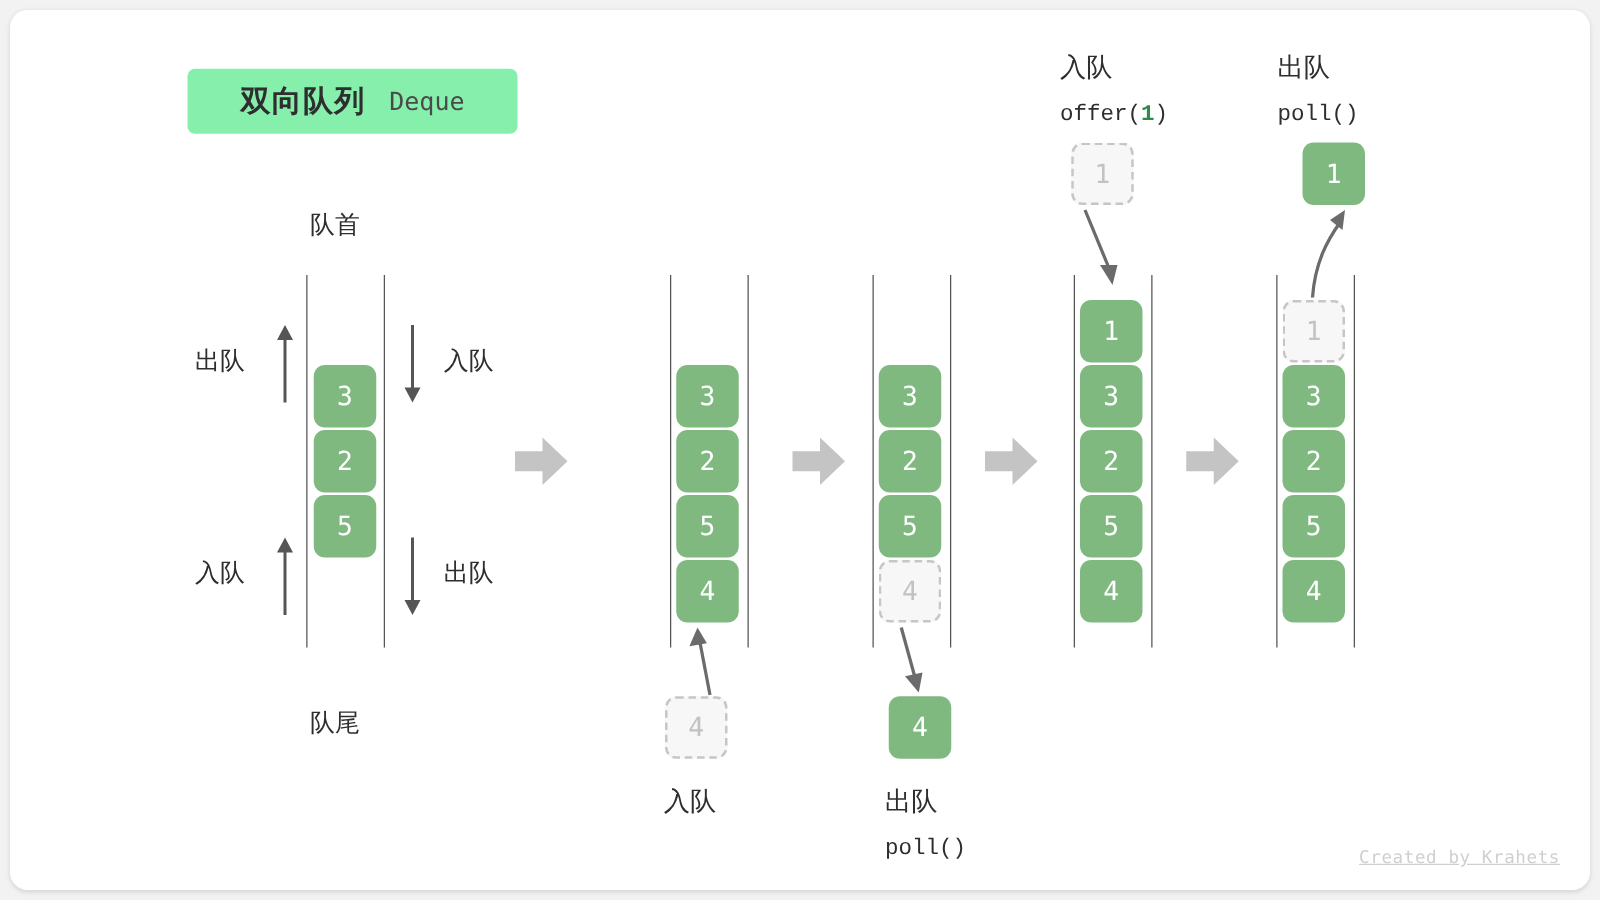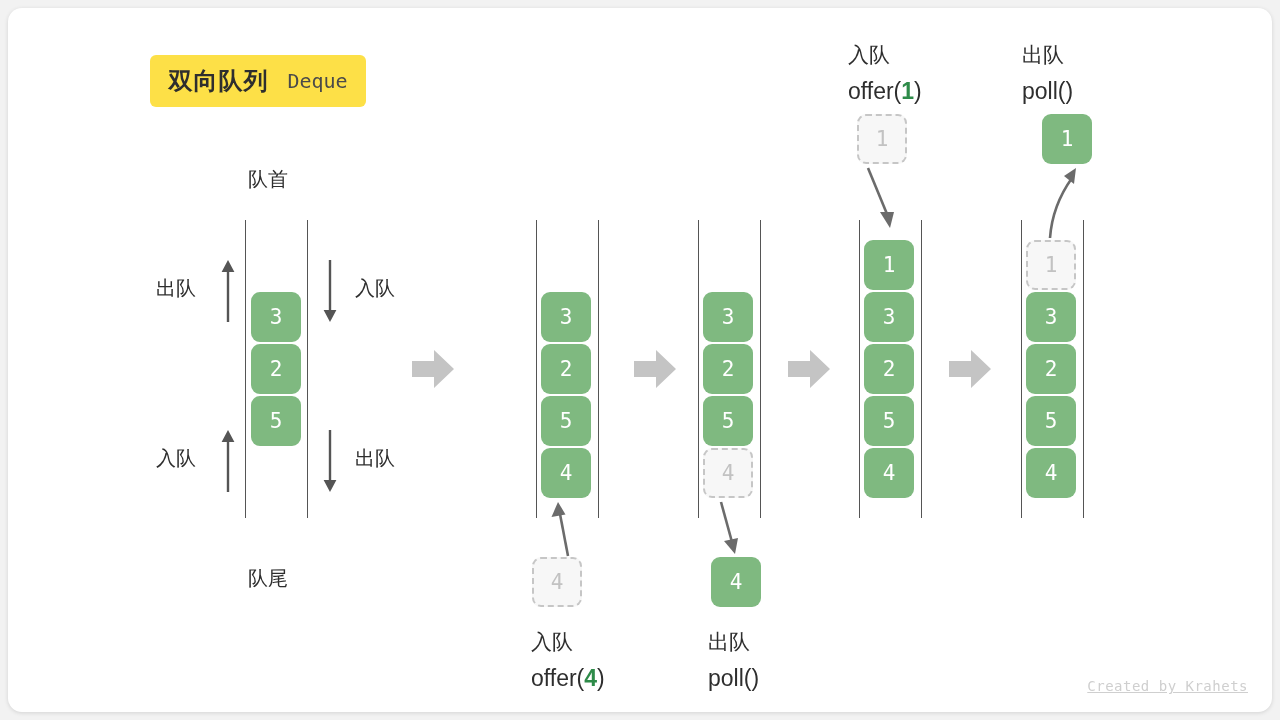--- a/index.html
+++ b/index.html
@@ -10,22 +10,22 @@
   }
   #card{
     position:absolute;left:8px;top:8px;width:1264px;height:704px;
     background:#ffffff;border-radius:14px;
     box-shadow:0 1px 4px rgba(0,0,0,.13);
   }
   .abs{position:absolute;}
 
   
   #title-chip{
-    left:142px;top:47px;width:216px;height:52px;
-    background:#fde047;border-radius:6px;
+    left:142px;top:47px;width:264px;height:52px;
+    background:#86efac;border-radius:6px;
     display:flex;align-items:center;justify-content:center;gap:19px;
   }
   #title-chip .cn{font-size:24px;font-weight:bold;color:#2e2e2e;letter-spacing:1px;}
   #title-chip .en{font-family:"DejaVu Sans Mono","Liberation Mono",monospace;font-size:20px;color:#4a4a4a;}
 
   
   .rail{width:0;border-left:1.6px solid #555;height:298px;top:212px;}
 
   
   .box{
@@ -40,22 +40,22 @@
     border:2px dashed #c6c6c6;
     color:#c2c2c2;
     box-sizing:border-box;
   }
 
   
   .cn-label{font-size:20px;font-weight:normal;color:#2e2e2e;white-space:nowrap;}
   .caption{white-space:nowrap;line-height:37px;}
   .caption .cn{font-size:21px;color:#2e2e2e;}
   .caption .code{
-    font-family:Liberation Sans, sans-serif;
-    font-size:23px;color:#2e2e2e;
+    font-family:Liberation Mono, monospace;
+    font-size:18px;color:#2e2e2e;
   }
   .caption .arg{color:#2e8b49;font-weight:bold;}
 
   #credit{
     right:24px;bottom:18px;
     font-family:"DejaVu Sans Mono","Liberation Mono",monospace;
     font-size:14px;color:#cfcfcf;letter-spacing:.5px;text-decoration:underline;
   }
   svg{display:block;overflow:visible;}
 </style>
@@ -117,21 +117,20 @@
 
   <div class="abs box ghost" style="left:524px;top:549px;">4</div>
 
   <svg class="abs" style="left:540px;top:492px;" width="40" height="58">
     <line x1="20" y1="56" x2="12" y2="14" stroke="#6b6b6b" stroke-width="2.6"></line>
     <polygon points="10,2 3.5,17 17.5,14.5" fill="#6b6b6b"></polygon>
   </svg>
 
   <div class="abs caption" style="left:523px;top:615px;">
     <div class="cn">入队</div>
-    <div><span class="code">offer(</span><span class="code arg">4</span><span class="code">)</span></div>
   </div>
 
   <svg class="abs" style="left:626px;top:341px;" width="42" height="40">
     <polygon points="0,12 22,12 22,1 42,20 22,39 22,28 0,28" fill="#c4c4c4"></polygon>
   </svg>
 
   <div class="abs rail" style="left:690px;"></div>
   <div class="abs rail" style="left:752px;"></div>
 
   <div class="abs box" style="left:695px;top:284px;">3</div>

